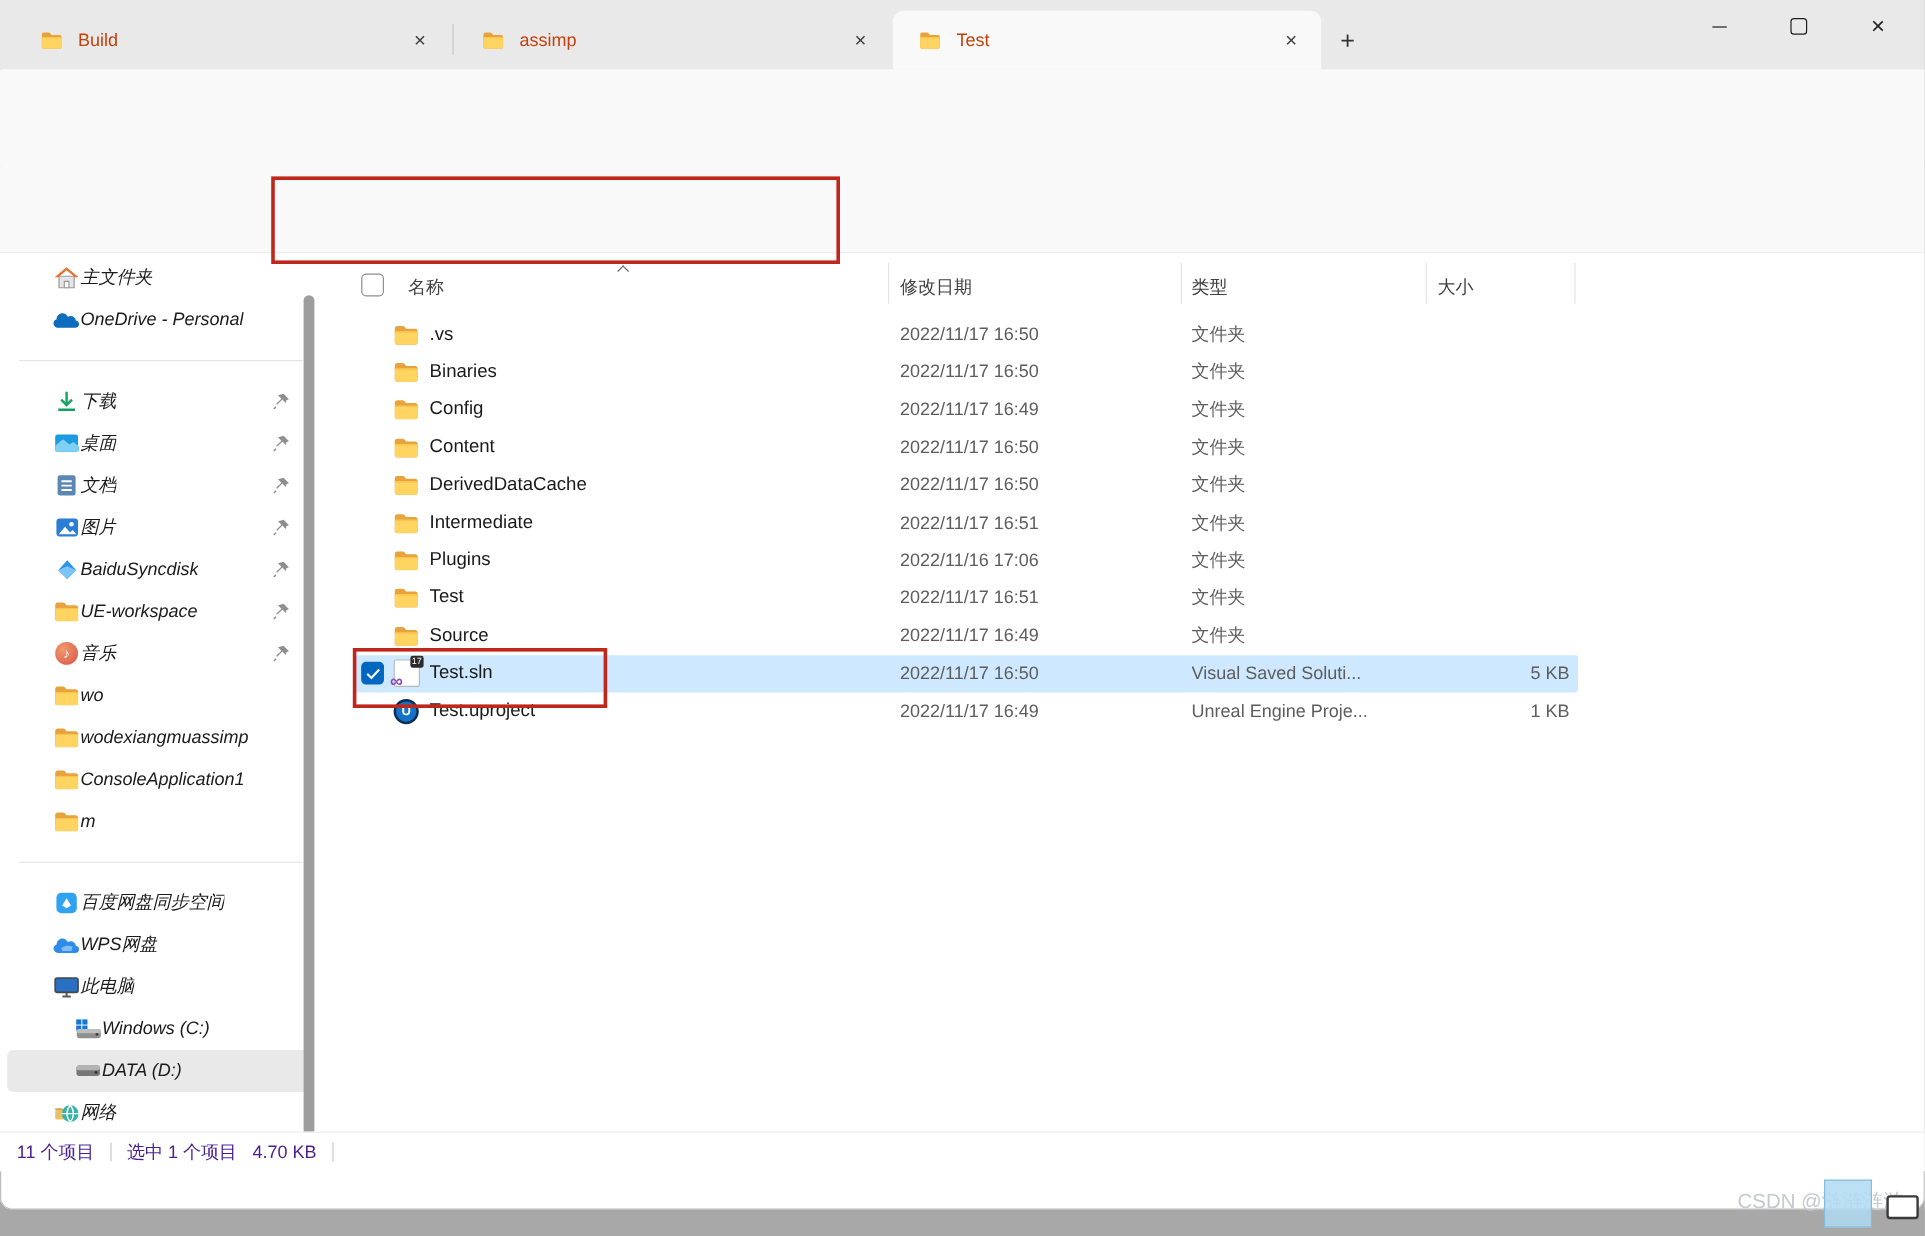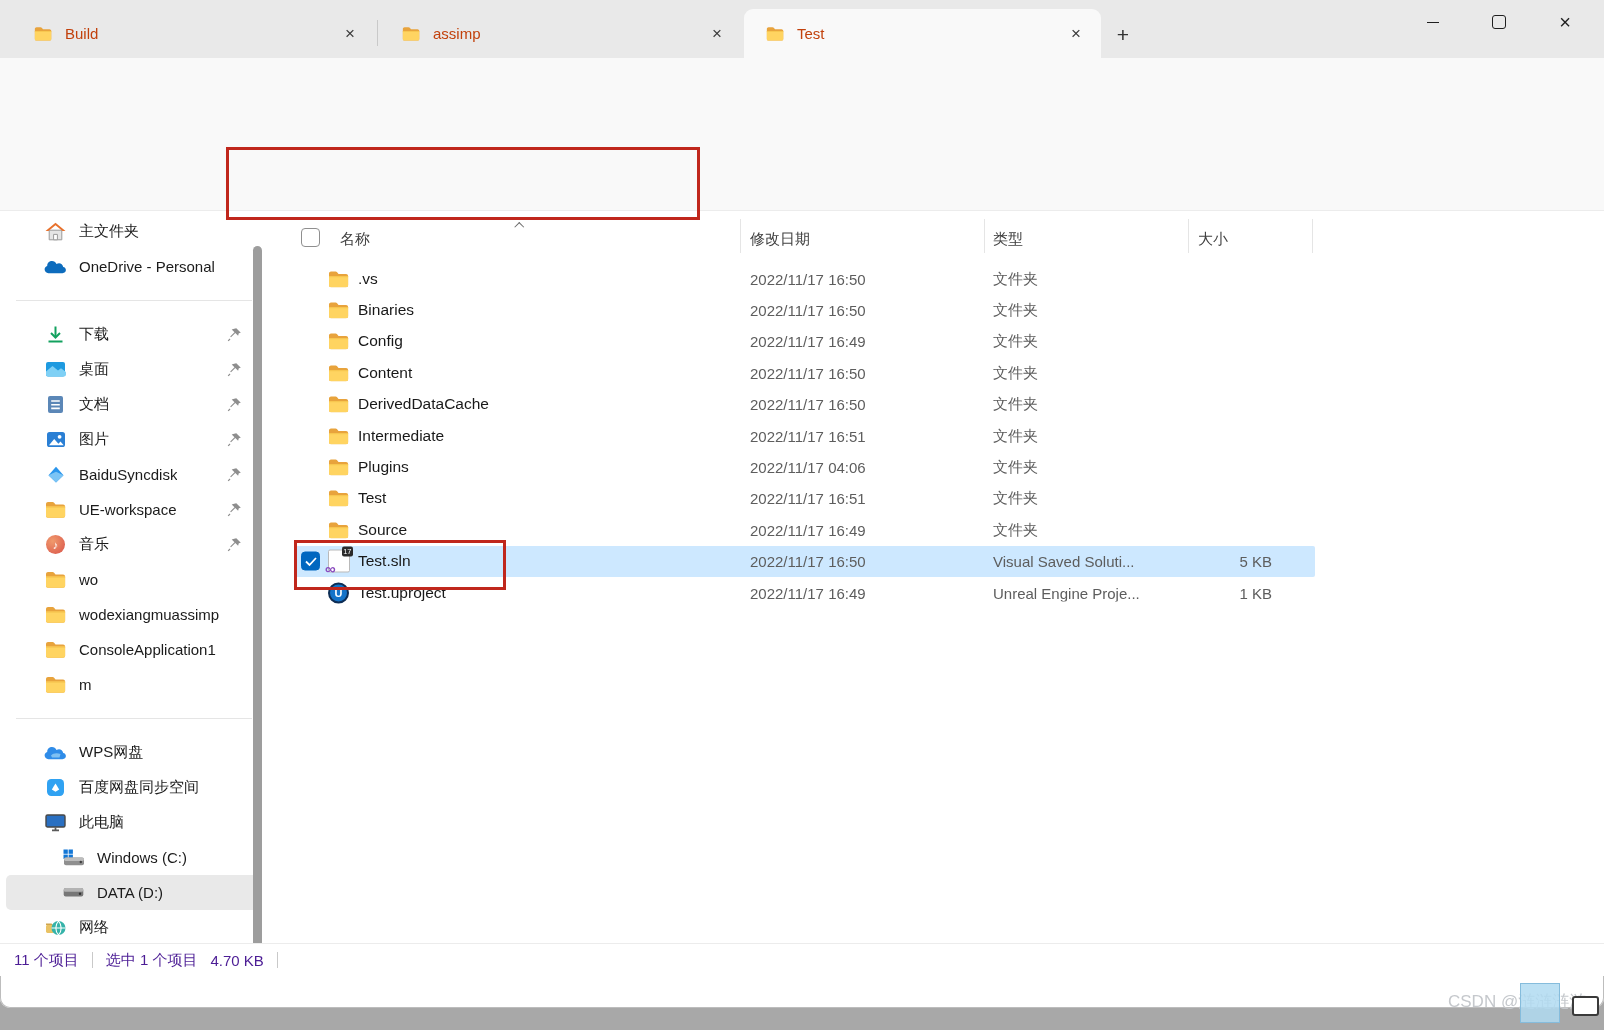--- a/index.html
+++ b/index.html
@@ -59,22 +59,22 @@
   .chv{display:inline-block;width:7px;height:7px;border-right:1.6px solid #5a5a5a;
        border-bottom:1.6px solid #5a5a5a;flex:none;}
   .chv.down{transform:rotate(45deg);margin-top:-4px;}
   .chv.right{transform:rotate(-45deg);}
   .chv.up{transform:rotate(-135deg);}
   .chv.small{width:5.5px;height:5.5px;}
   
   .main{position:absolute;left:0;top:210px;right:0;bottom:32px;background:#fff;border-top:1px solid #ececec;}
   
   .sidebar{position:absolute;left:0;top:0;width:268px;bottom:0;overflow:hidden;padding-top:3px;box-sizing:border-box;}
-  .side-item{height:35px;display:flex;align-items:center;gap:12px;padding-left:38px;margin:0 8px 0 6px;
-             border-radius:5px;position:relative;}
+  .side-item{height:35px;display:flex;align-items:center;padding-left:38px;margin:0 8px 0 6px;
+             border-radius:5px;position:relative;font-style:italic;}
   .side-item.indent{padding-left:56px;}
   .side-item.selected{background:#e9e9e9;}
   .side-item .sic{width:23px;display:flex;justify-content:center;flex:none;}
   .side-item .slabel{font-size:15px;color:#1b1b1b;white-space:nowrap;overflow:hidden;}
   .side-item .pin{position:absolute;right:18px;top:10px;}
   .side-divider{height:1px;background:#e5e5e5;margin:16px 16px;}
   .sb-thumb{position:absolute;left:253px;top:35px;width:9px;height:703px;background:#9d9d9d;border-radius:5px;}
   
   .content{position:absolute;left:268px;top:0;right:0;bottom:0;}
   .listheader{position:absolute;left:0;top:0;right:0;height:52px;}
@@ -89,21 +89,21 @@
   .hsep{position:absolute;top:8px;width:1px;height:34px;background:#e5e5e5;}
   .rows{position:absolute;left:0;top:52px;right:0;bottom:0;}
   .frow{position:relative;height:31.4px;}
   .frow .hl{position:absolute;left:27px;top:0;bottom:0;width:1020px;background:#cde8ff;border-radius:2px;}
   .frow>span{position:absolute;top:50%;transform:translateY(-50%);}
   .cb-slot{left:33px;}
   .fi{left:60px;display:flex;}
   .fname{left:90px;font-size:15.5px;color:#191919;white-space:nowrap;}
   .fdate{left:482px;font-size:15px;color:#5d5d5d;white-space:nowrap;}
   .ftype{left:725px;font-size:15px;color:#5d5d5d;white-space:nowrap;max-width:190px;overflow:hidden;}
-  .fsize{left:859px;width:145px;text-align:right;font-size:15px;color:#5d5d5d;}
+  .fsize{left:895px;width:145px;text-align:right;font-size:15px;color:#5d5d5d;}
   
   .statusbar{position:absolute;left:0;right:0;bottom:0;height:32px;background:#fff;
              border-top:1px solid #ececec;display:flex;align-items:center;gap:13px;padding-left:14px;}
   .statusbar .stext{font-size:15px;color:#4c1d95;white-space:nowrap;}
   .ssep{width:1px;height:16px;background:#c9c9c9;}
   
   .red-rect{position:absolute;border:3px solid #c0271c;z-index:50;pointer-events:none;}
   .rect1{left:226px;top:147px;width:468px;height:67px;}
   .rect2{left:294px;top:540px;width:206px;height:44px;}
   .watermark{position:absolute;left:1448px;top:990px;z-index:61;font-size:17px;color:#c5c8cc;white-space:nowrap;}
@@ -518,38 +518,38 @@
                   <path fill="#f7c64f" d="M1 5.6h19.1v1.1H1z"></path>
                 </svg>
               </span>
             </span>
             <span class="slabel">m</span>
           </div>
           <div class="side-divider"></div>
           <div class="side-item">
             <span class="sic">
               <span style="display:flex;">
+                <svg width="19" height="19" viewBox="0 0 19 19">
+                  <rect x="1" y="1" width="17" height="17" rx="4.2" fill="#30a2f2"></rect>
+                  <path d="M5.8 11.6L9.5 5.6l3.7 6-3.7 2.2z" fill="#fff"></path>
+                </svg>
+              </span>
+            </span>
+            <span class="slabel">百度网盘同步空间</span>
+          </div>
+          <div class="side-item">
+            <span class="sic">
+              <span style="display:flex;">
                 <svg width="23" height="15" viewBox="0 0 23 15">
                   <path fill="#2f8ce8" d="M8.6 14.2h9.9c2 0 3.4-1.4 3.4-3.1 0-1.5-1.1-2.8-2.7-3C18.8 5.6 17 4.3 15 4.3c-.9 0-1.8.3-2.5.7C11.7 3.2 10 2 8 2 5.4 2 3.2 4.1 3.2 6.7v.3C1.7 7.4.6 8.7.6 10.3c0 2.1 1.7 3.9 3.8 3.9z"></path>
                   <path fill="#7fc0f2" d="M7 10.5c2-2.5 6-3 9.5-1.5l-1 3.5H8z"></path>
                 </svg>
               </span>
             </span>
             <span class="slabel">WPS网盘</span>
-          </div>
-          <div class="side-item">
-            <span class="sic">
-              <span style="display:flex;">
-                <svg width="19" height="19" viewBox="0 0 19 19">
-                  <rect x="1" y="1" width="17" height="17" rx="4.2" fill="#30a2f2"></rect>
-                  <path d="M5.8 11.6L9.5 5.6l3.7 6-3.7 2.2z" fill="#fff"></path>
-                </svg>
-              </span>
-            </span>
-            <span class="slabel">百度网盘同步空间</span>
           </div>
           <div class="side-item">
             <span class="sic">
               <span style="display:flex;">
                 <svg width="21" height="19" viewBox="0 0 21 19">
                   <rect x="1" y="2" width="19" height="12" rx="1.6" fill="#2a70c2" stroke="#474747" stroke-width="1.4"></rect>
                   <path d="M7 17.4h7M10.5 14.4v3" stroke="#5a5a5a" stroke-width="1.7"></path>
                 </svg>
               </span>
             </span>
@@ -717,21 +717,21 @@
             <span class="fi">
               <span style="display:flex;">
                 <svg width="21" height="17" viewBox="0 0 21 17">
                   <path fill="#e8a33c" d="M1 3.1C1 2 1.9 1.1 3 1.1h4.6c.6 0 1.1.2 1.5.7L10.5 3.4h7.6c1.1 0 2 .9 2 2v9.4c0 1.1-.9 2-2 2H3c-1.1 0-2-.9-2-2z"></path>
                   <path fill="#ffd461" d="M1 5.6h19.1v9.2c0 1.1-.9 2-2 2H3c-1.1 0-2-.9-2-2z"></path>
                   <path fill="#f7c64f" d="M1 5.6h19.1v1.1H1z"></path>
                 </svg>
               </span>
             </span>
             <span class="fname">Plugins</span>
-            <span class="fdate">2022/11/17 04:06</span>
+            <span class="fdate">2022/11/16 17:06</span>
             <span class="ftype">文件夹</span>
             <span class="fsize"></span>
           </div>
           <div class="frow">
             <span class="cb-slot"></span>
             <span class="fi">
               <span style="display:flex;">
                 <svg width="21" height="17" viewBox="0 0 21 17">
                   <path fill="#e8a33c" d="M1 3.1C1 2 1.9 1.1 3 1.1h4.6c.6 0 1.1.2 1.5.7L10.5 3.4h7.6c1.1 0 2 .9 2 2v9.4c0 1.1-.9 2-2 2H3c-1.1 0-2-.9-2-2z"></path>
                   <path fill="#ffd461" d="M1 5.6h19.1v9.2c0 1.1-.9 2-2 2H3c-1.1 0-2-.9-2-2z"></path>

